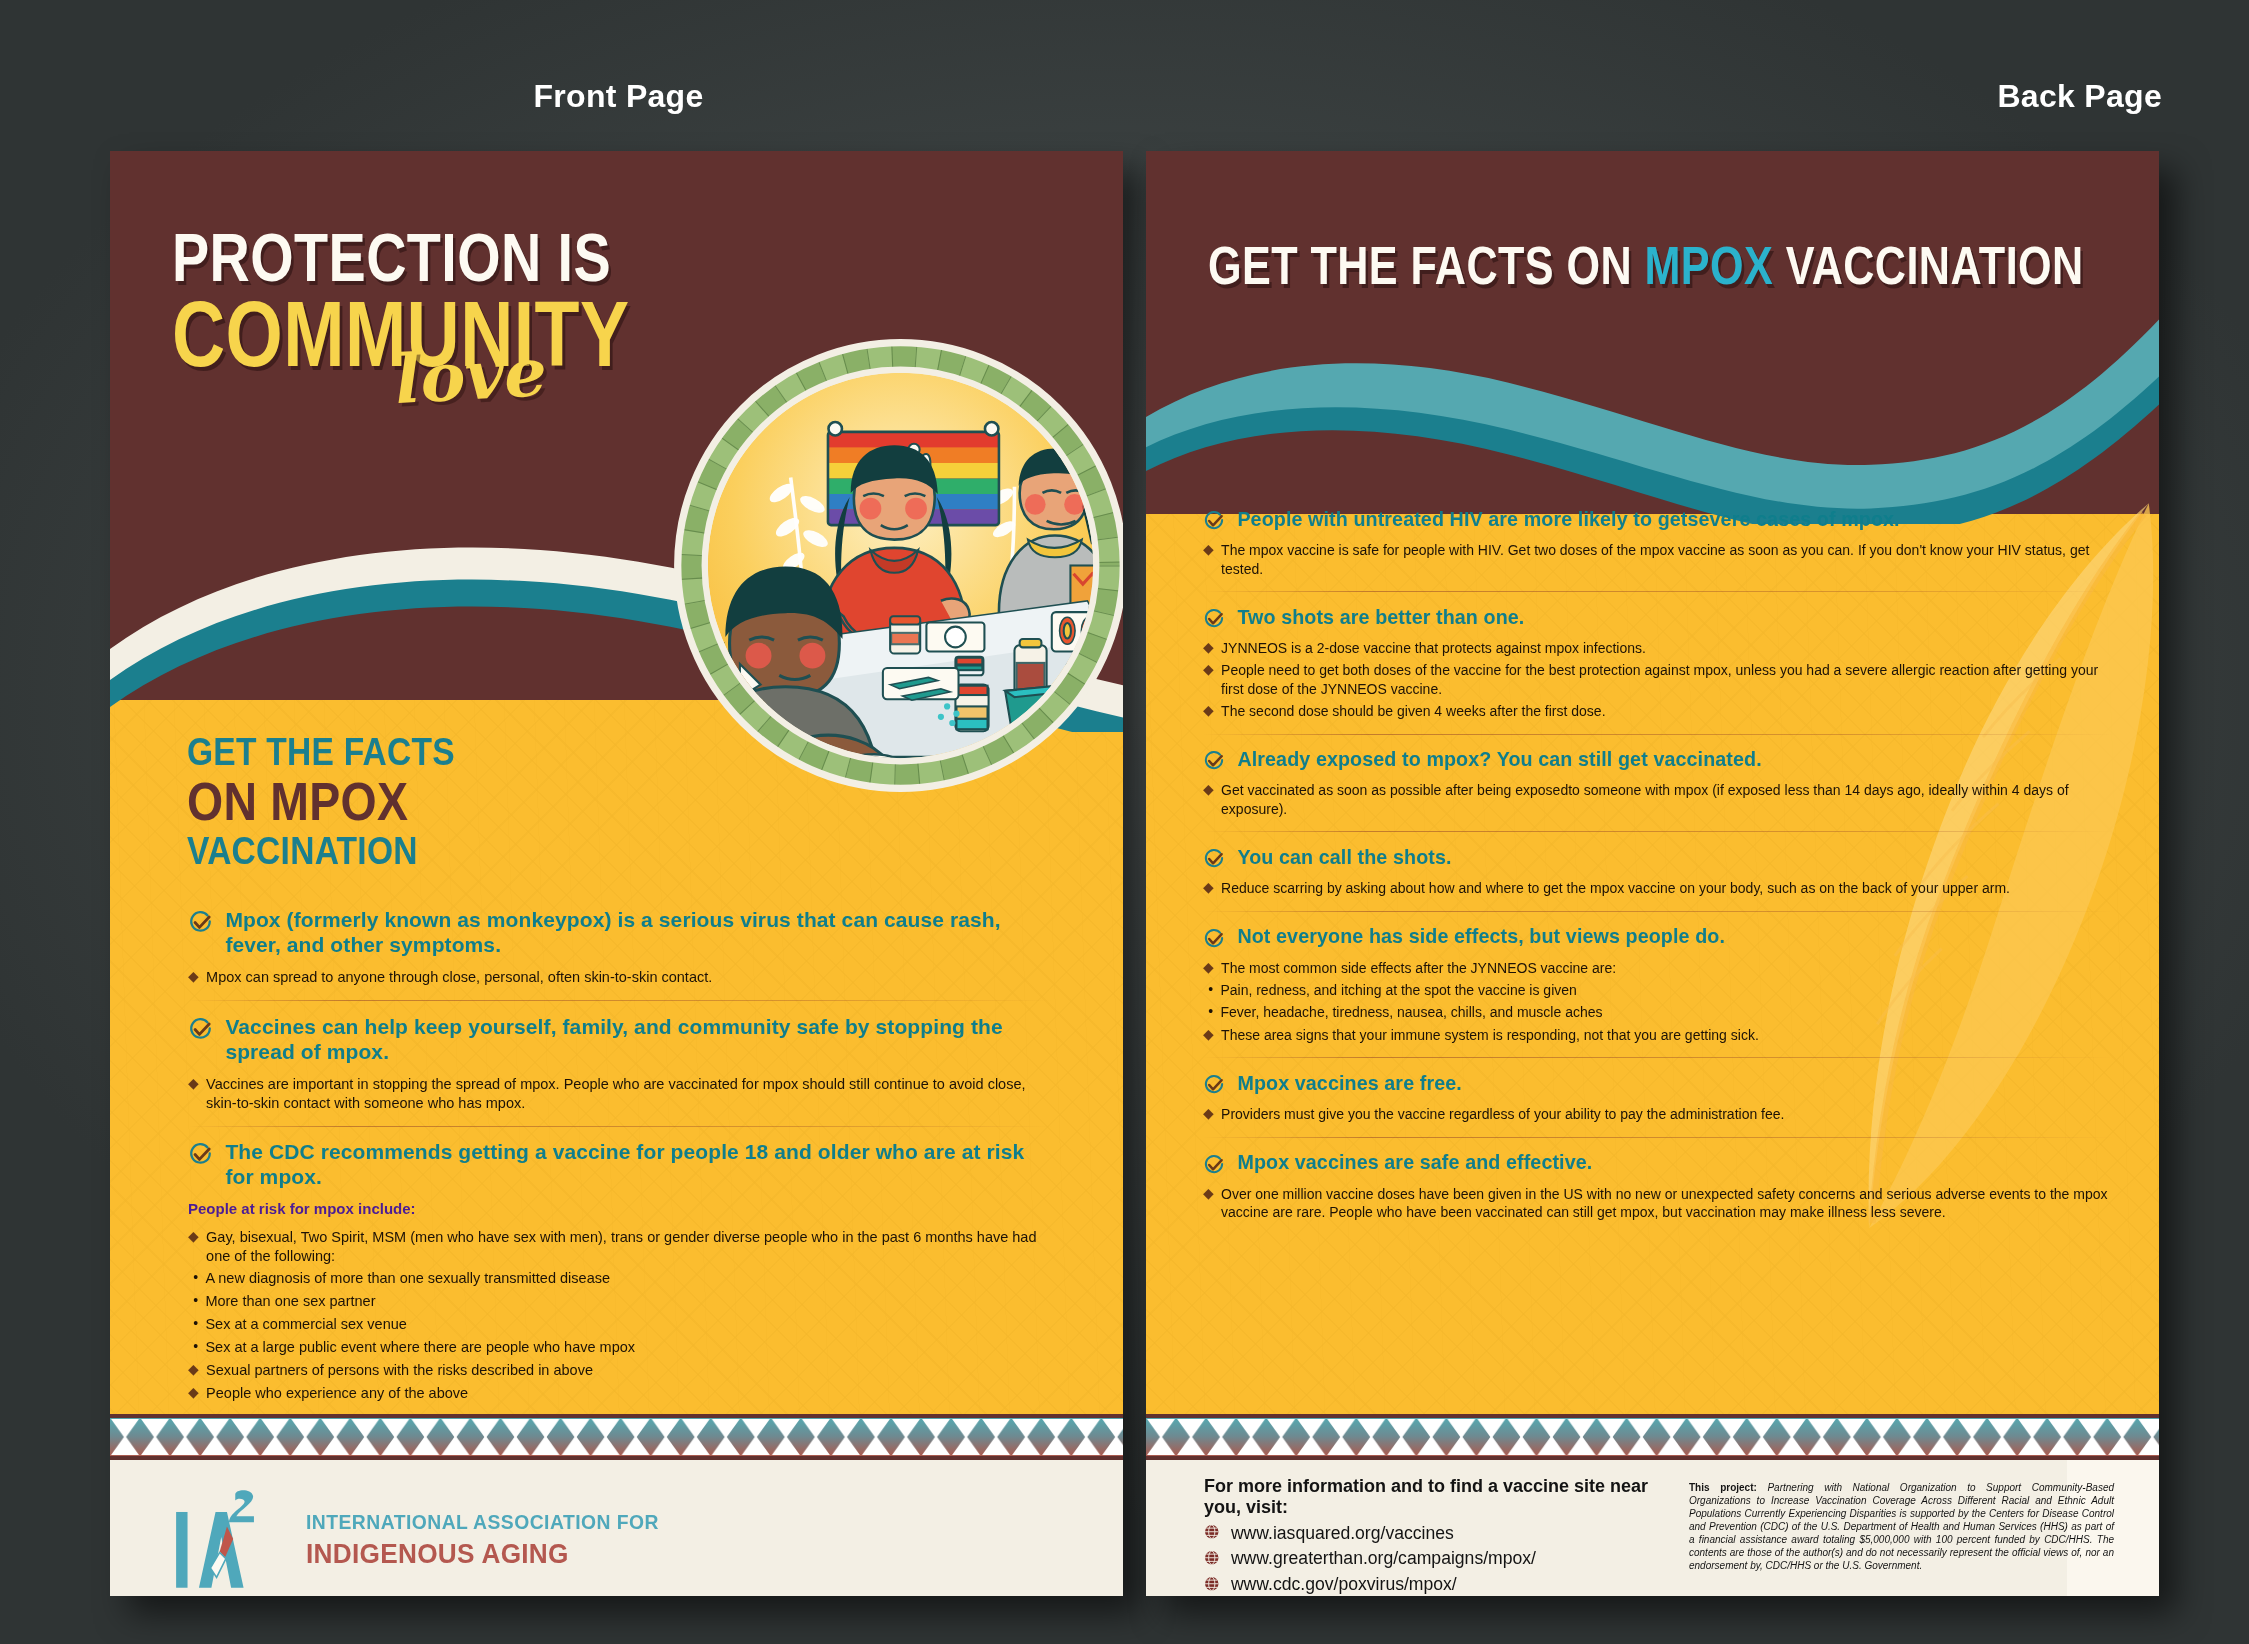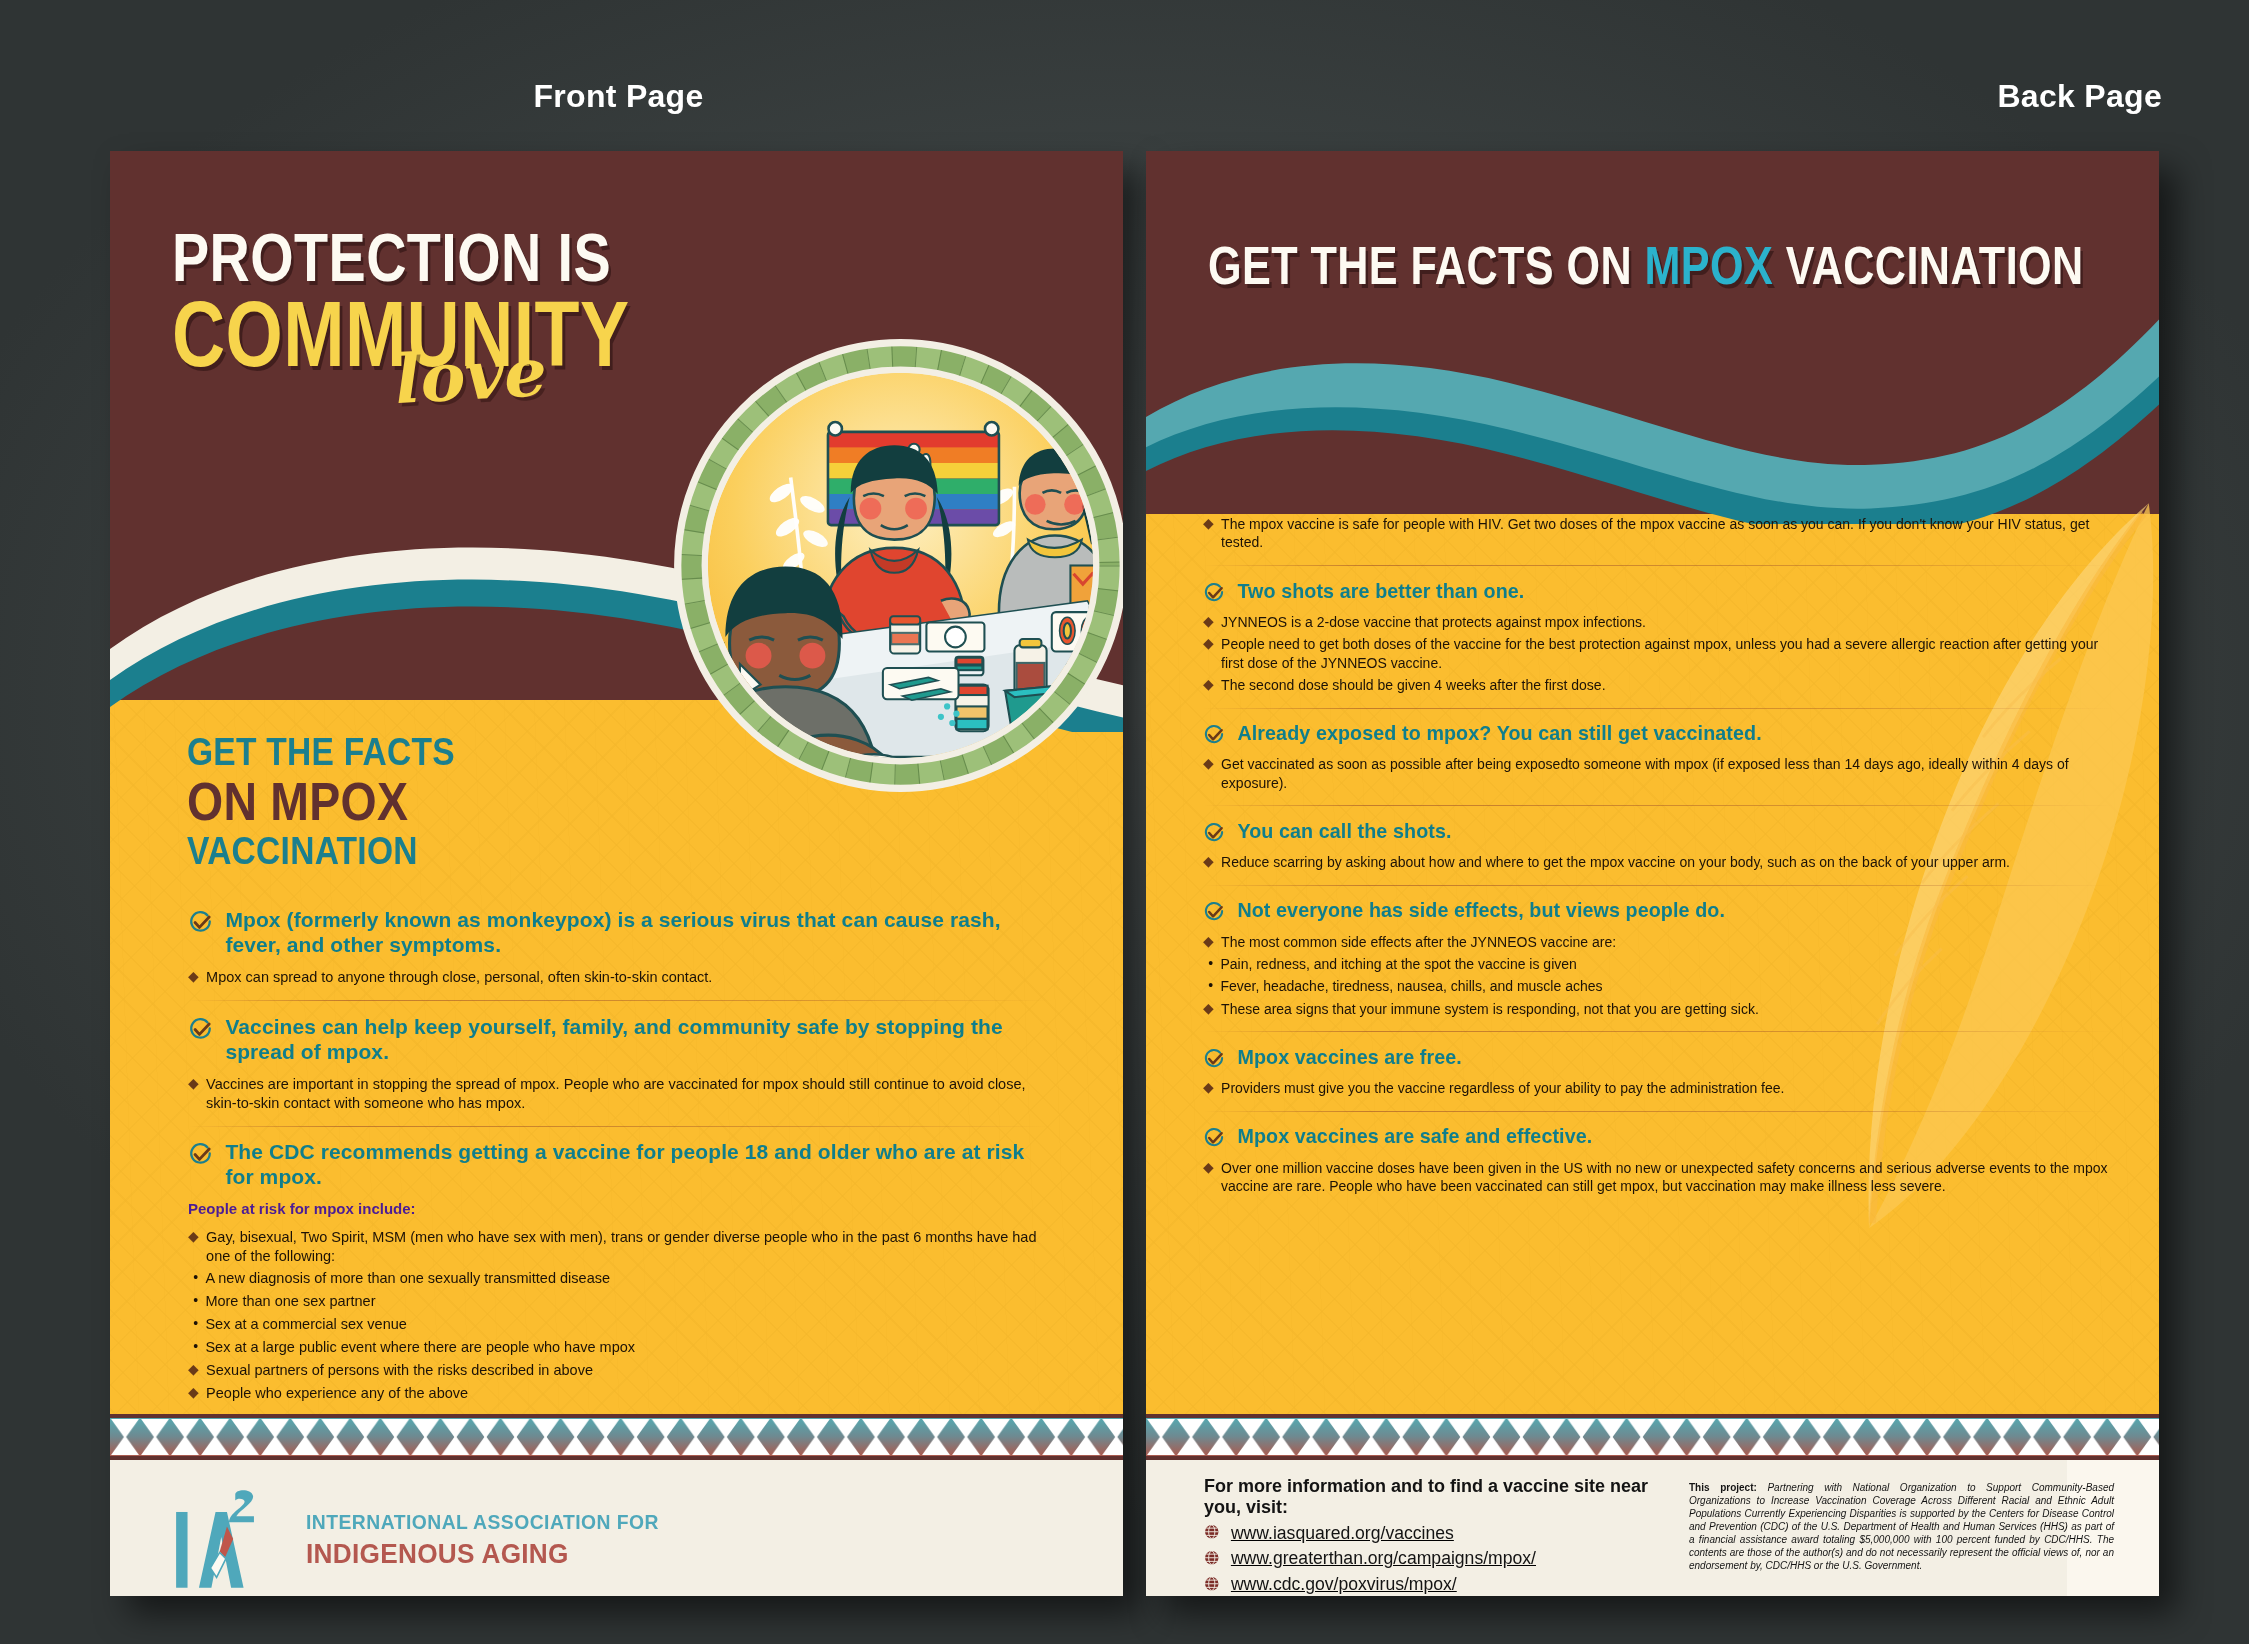--- a/index.html
+++ b/index.html
@@ -142,21 +142,21 @@
   }
   .back-title .mpox { color:#2bb2cc; }
 
   #feather { position:absolute; right:-21px; top:290px; width:394px; height:808px; z-index:1; opacity:.85; }
 
   
   #back-footer { position:absolute; left:0; bottom:0; width:921px; height:136px; background:#f3efe4; }
   .visit-block { position:absolute; left:58px; top:15.5px; width:456px; }
   .visit-head { font-size:18px; font-weight:800; color:#131313; line-height:1.18;
     font-family:"Liberation Sans Narrow","Liberation Sans",sans-serif; }
-  .visit-row { display:flex; align-items:center; gap:11.4px; margin-top:4.7px;text-decoration:underline; }
+  .visit-row { display:flex; align-items:center; gap:11.4px; margin-top:4.7px; }
   .visit-row .url { font-size:17.6px; color:#131313;
     font-family:"Liberation Sans Narrow","Liberation Sans",sans-serif; }
   .globe { flex:0 0 auto; }
 
   .disclaimer { position:absolute; left:543px; top:21px; width:425px;
     font-size:10px; line-height:1.30; color:#141414; font-style:italic;
     font-family:"Liberation Sans Narrow","Liberation Sans",sans-serif; text-align:justify;}
   .disclaimer b { font-style:normal; font-weight:800; }
 </style>
 </head>
@@ -516,20 +516,28 @@
     <path d="M0,300 C180,200 420,182 700,254 C980,326 1180,430 1400,422 C1600,414 1760,342 1956,150 L1956,26 C1760,232 1600,298 1400,306 C1180,314 980,216 700,148 C420,80 180,106 0,214 Z" fill="#55a8b0"></path>
     <path d="M0,318 C180,226 420,214 700,286 C980,358 1180,452 1400,444 C1600,436 1760,372 1956,190 L1956,136 C1760,320 1600,382 1400,390 C1180,398 980,306 700,238 C420,170 180,184 0,272 Z" fill="#1b7f8e"></path>
   </svg>
 
   <div class="back-title">
     <span>GET THE FACTS ON </span><span class="mpox">MPOX</span><span> VACCINATION</span>
   </div>
 
   <div class="facts-back" id="back-facts">
       <div class="fact-block">
+        <div class="fact-head">
+          <span class="chk">
+    <svg width="22" height="22" viewBox="0 0 46 46">
+      <path d="M36 10 A17 17 0 1 0 40 21" fill="none" stroke="#1b7f8e" stroke-width="4.2" stroke-linecap="round"></path>
+      <path d="M13 23 l8 9 l18 -19" fill="none" stroke="#6a3a18" stroke-width="5.2" stroke-linecap="round" stroke-linejoin="round"></path>
+    </svg></span>
+          <div class="fact-title sm">People with untreated HIV are more likely to getsevere cases of mpox.</div>
+        </div>
         <div class="sp14"></div>
         <div class="bul tight">
           <span class="dia">◆</span>
           <p>The mpox vaccine is safe for people with HIV. Get two doses of the mpox vaccine as soon as you can. If you don't know your HIV status, get tested.</p>
         </div>
       </div>
       <div class="rule"></div>
       <div class="fact-block">
         <div class="fact-head">
           <span class="chk">

